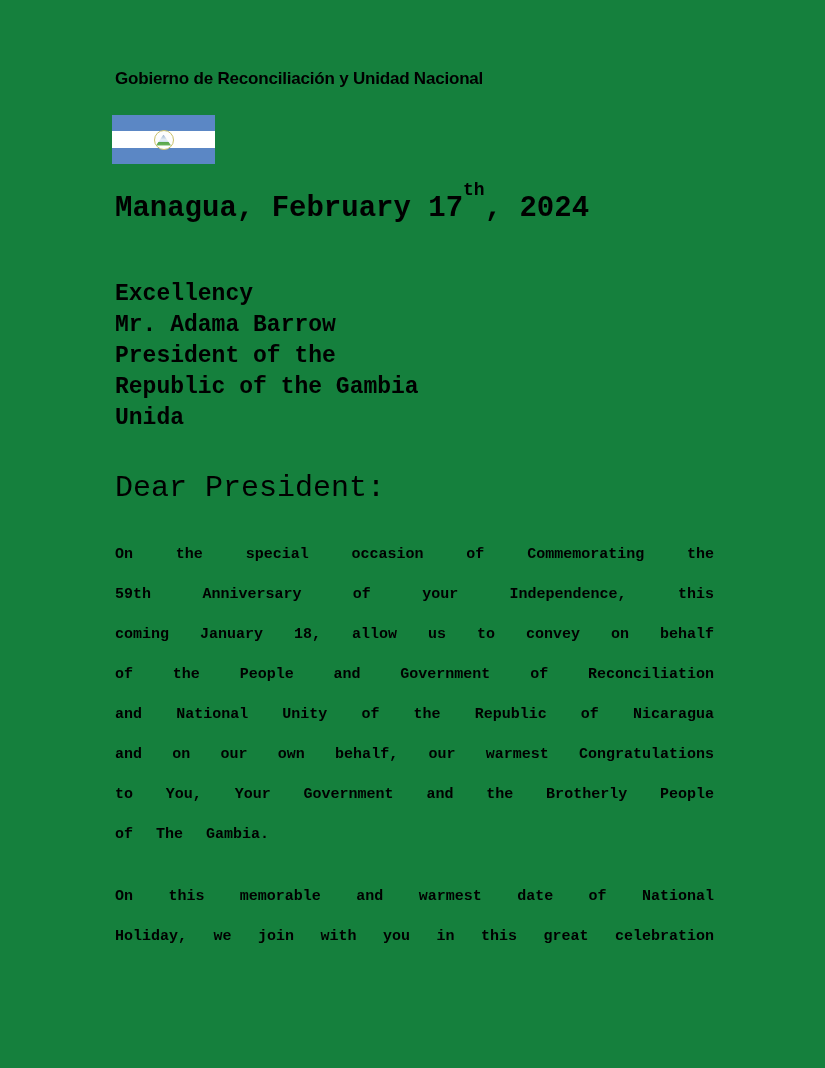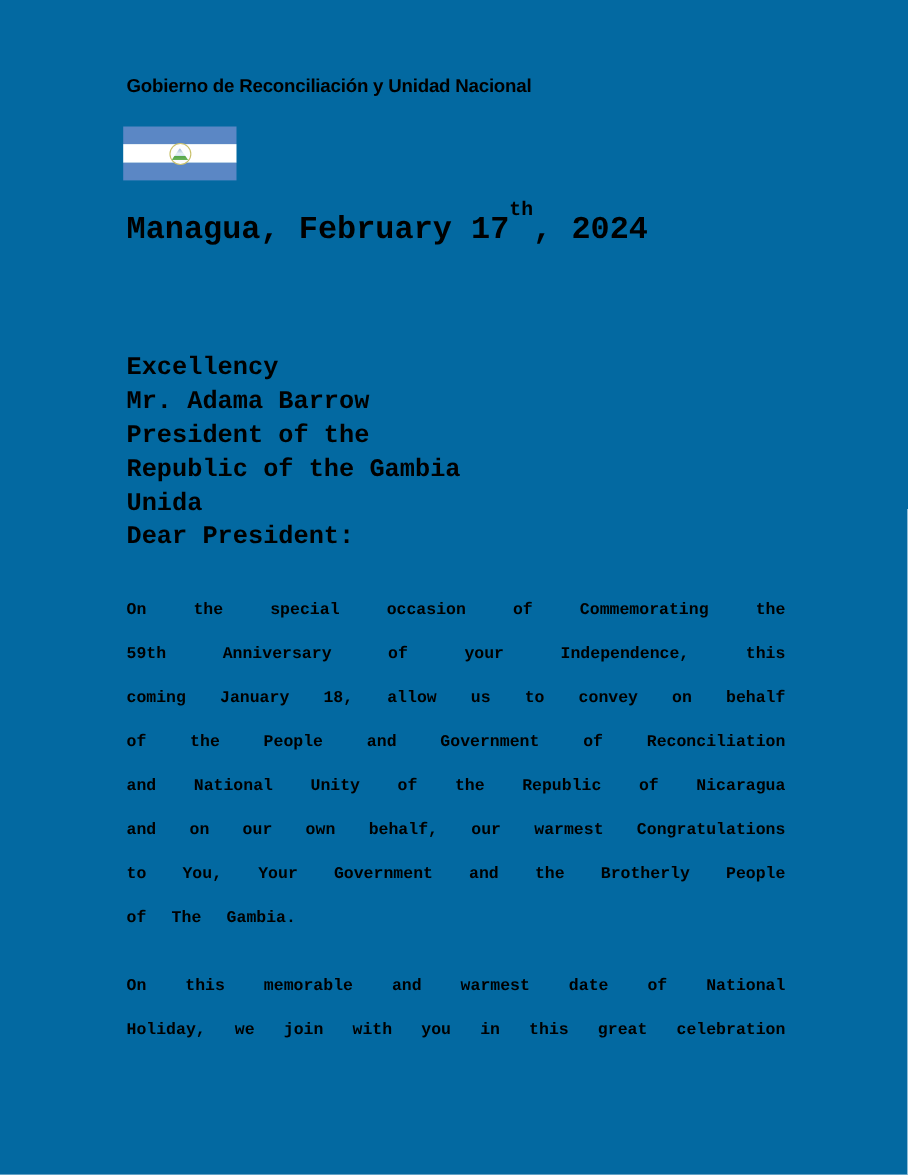--- a/index.html
+++ b/index.html
@@ -1,21 +1,21 @@
 <!DOCTYPE html>
 <html><head>
 <meta charset="utf-8">
 <style>
   * { margin: 0; padding: 0; box-sizing: border-box; }
   html, body { background: #ffffff; }
   .page {
     position: relative;
     width: 825px;
     height: 1068px;
-    background: #0369a1;
+    background: #15803d;
     overflow: hidden;
     font-family: "Liberation Mono", "DejaVu Sans Mono", monospace;
     color: #000000;
   }
 
   
   .letterhead {
     position: absolute;
     left: 115px;
     top: 68px;
@@ -80,27 +80,26 @@
     top: -0.55em;
     line-height: 0;
   }
   .recipient {
     position: absolute;
     left: 115px; top: 279px;
     font-size: 23px;
     font-weight: bold;
     line-height: 31px;
     white-space: nowrap;
-    margin-top: 40px;
   }
   .salutation {
     position: absolute;
     left: 115px; top: 473px;
-    font-size: 23px;
-    font-weight: bold;
+    font-size: 30px;
+    font-weight: normal;
     line-height: 31px;
     white-space: nowrap;
     text-align: right;
   }
   .para {
     position: absolute;
     left: 115px;
     width: 599px;
     font-size: 15px;
     font-weight: bold;

